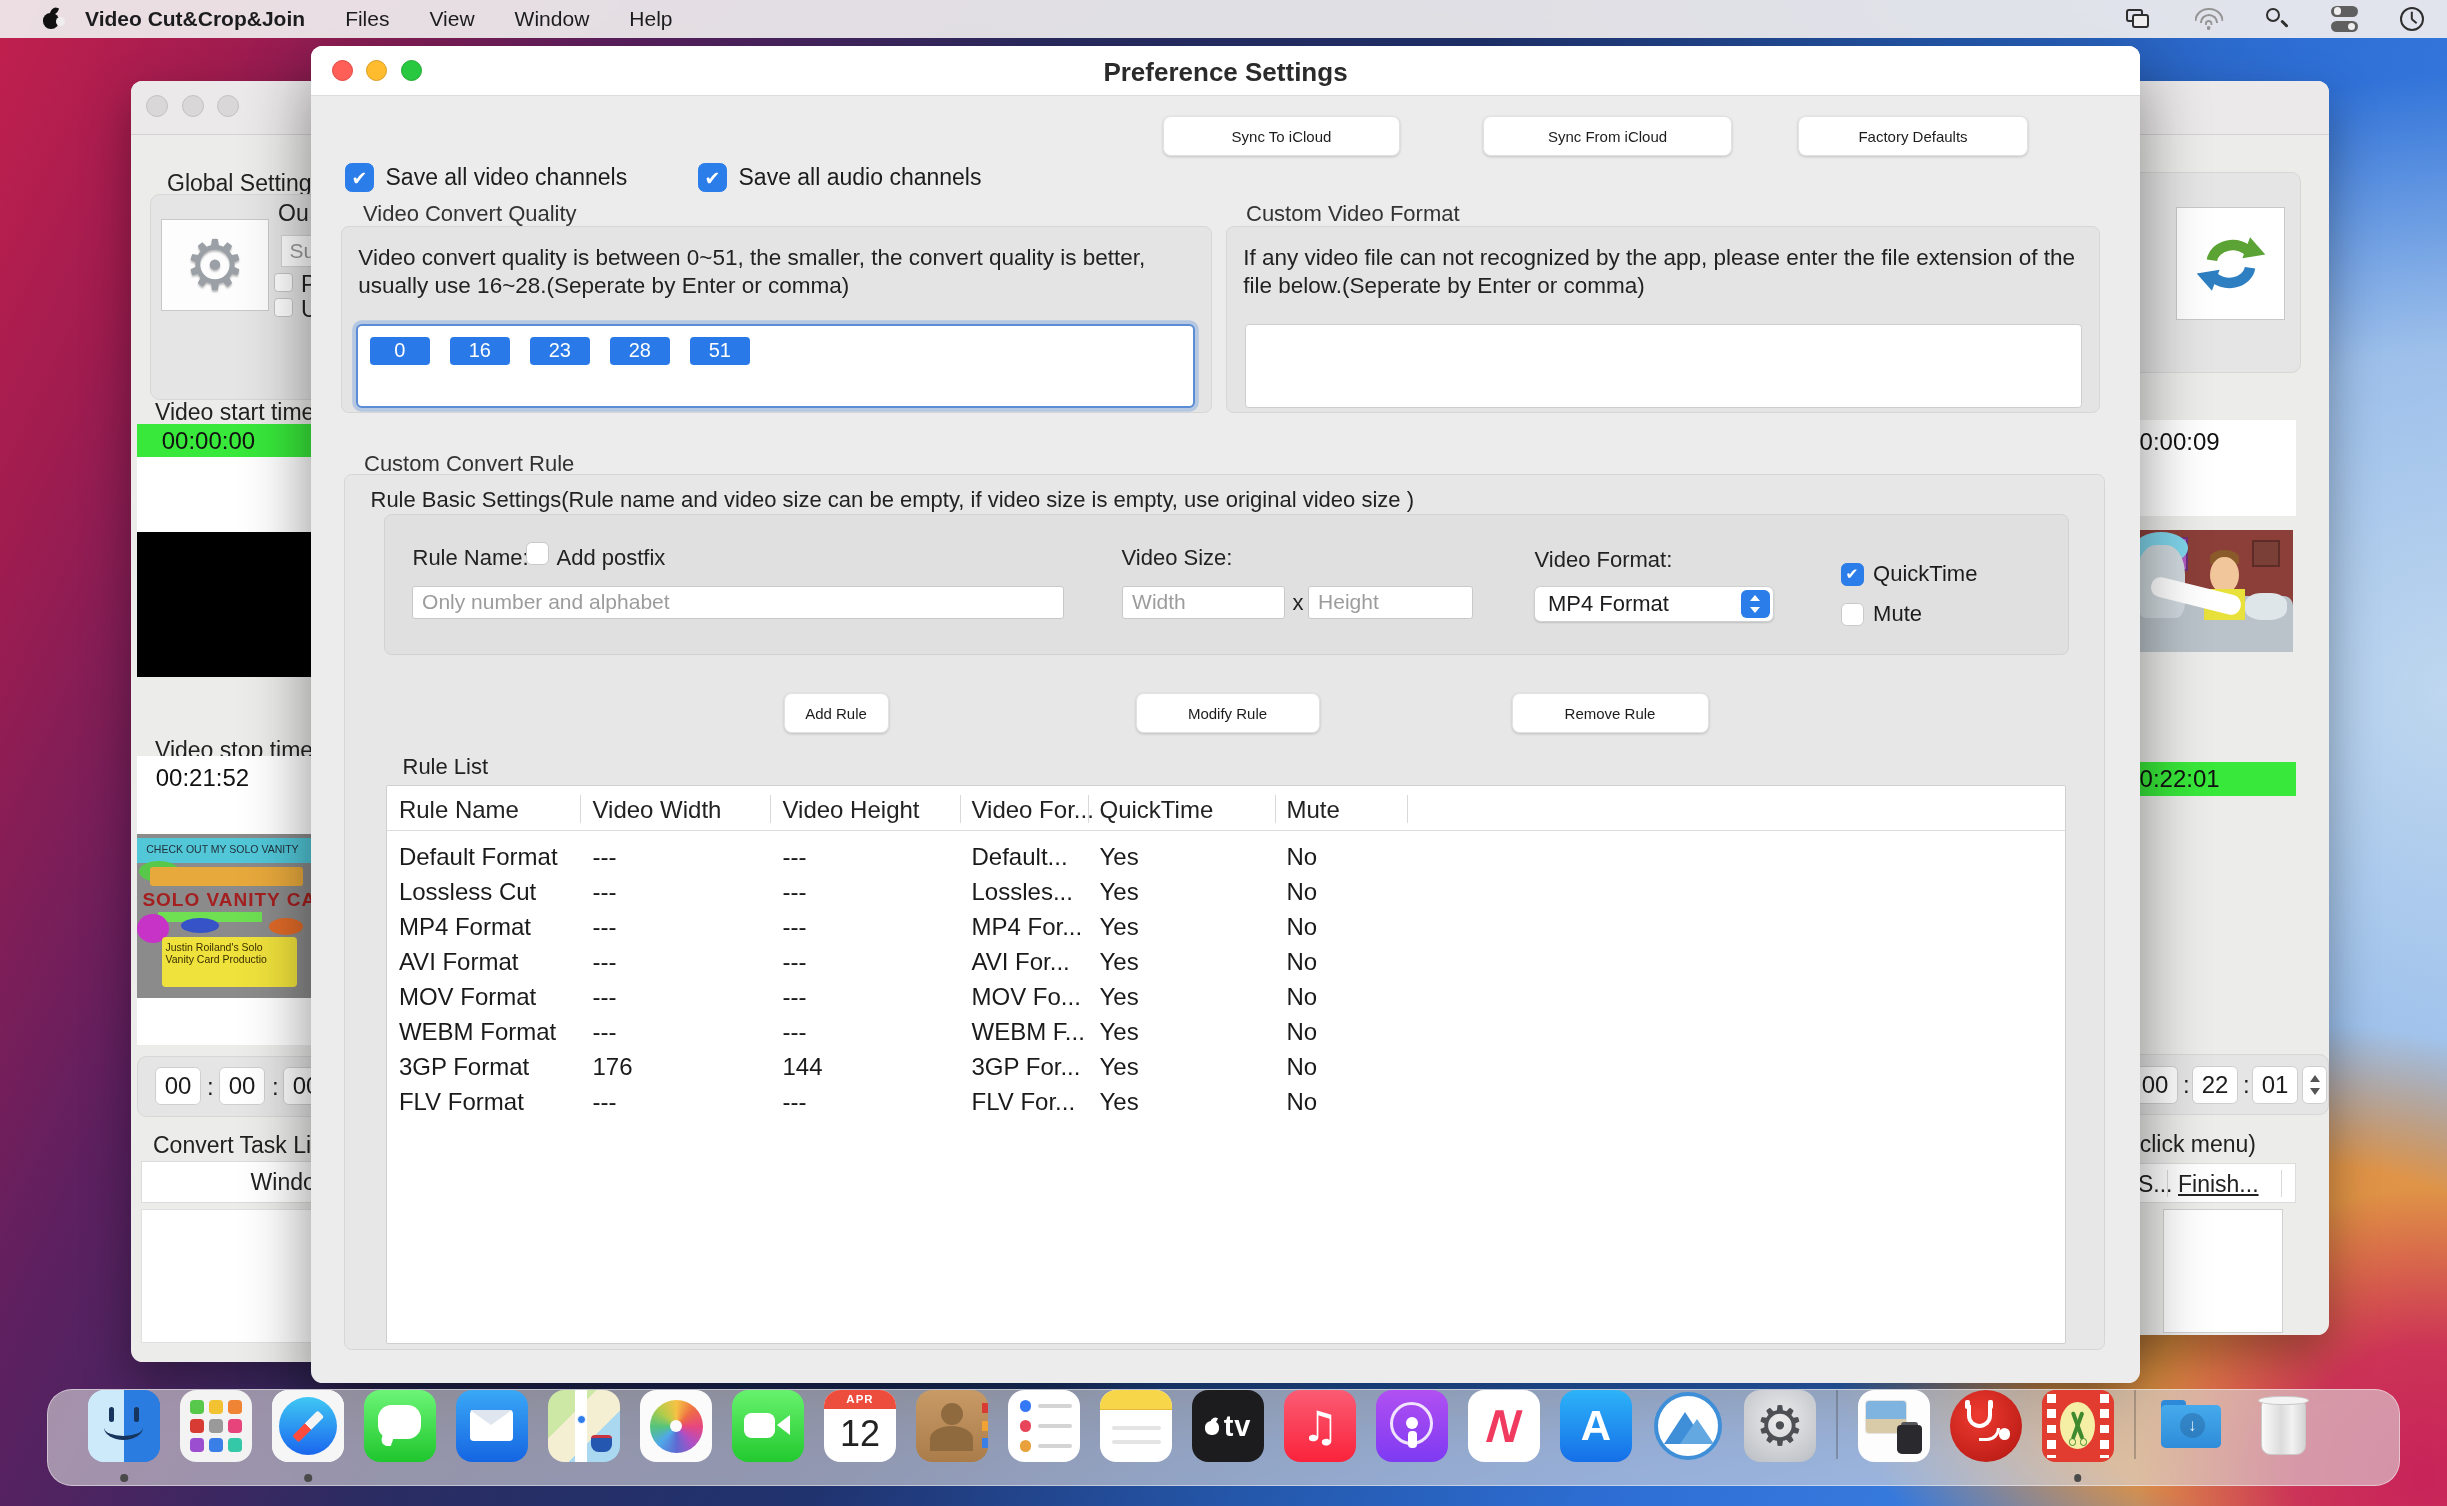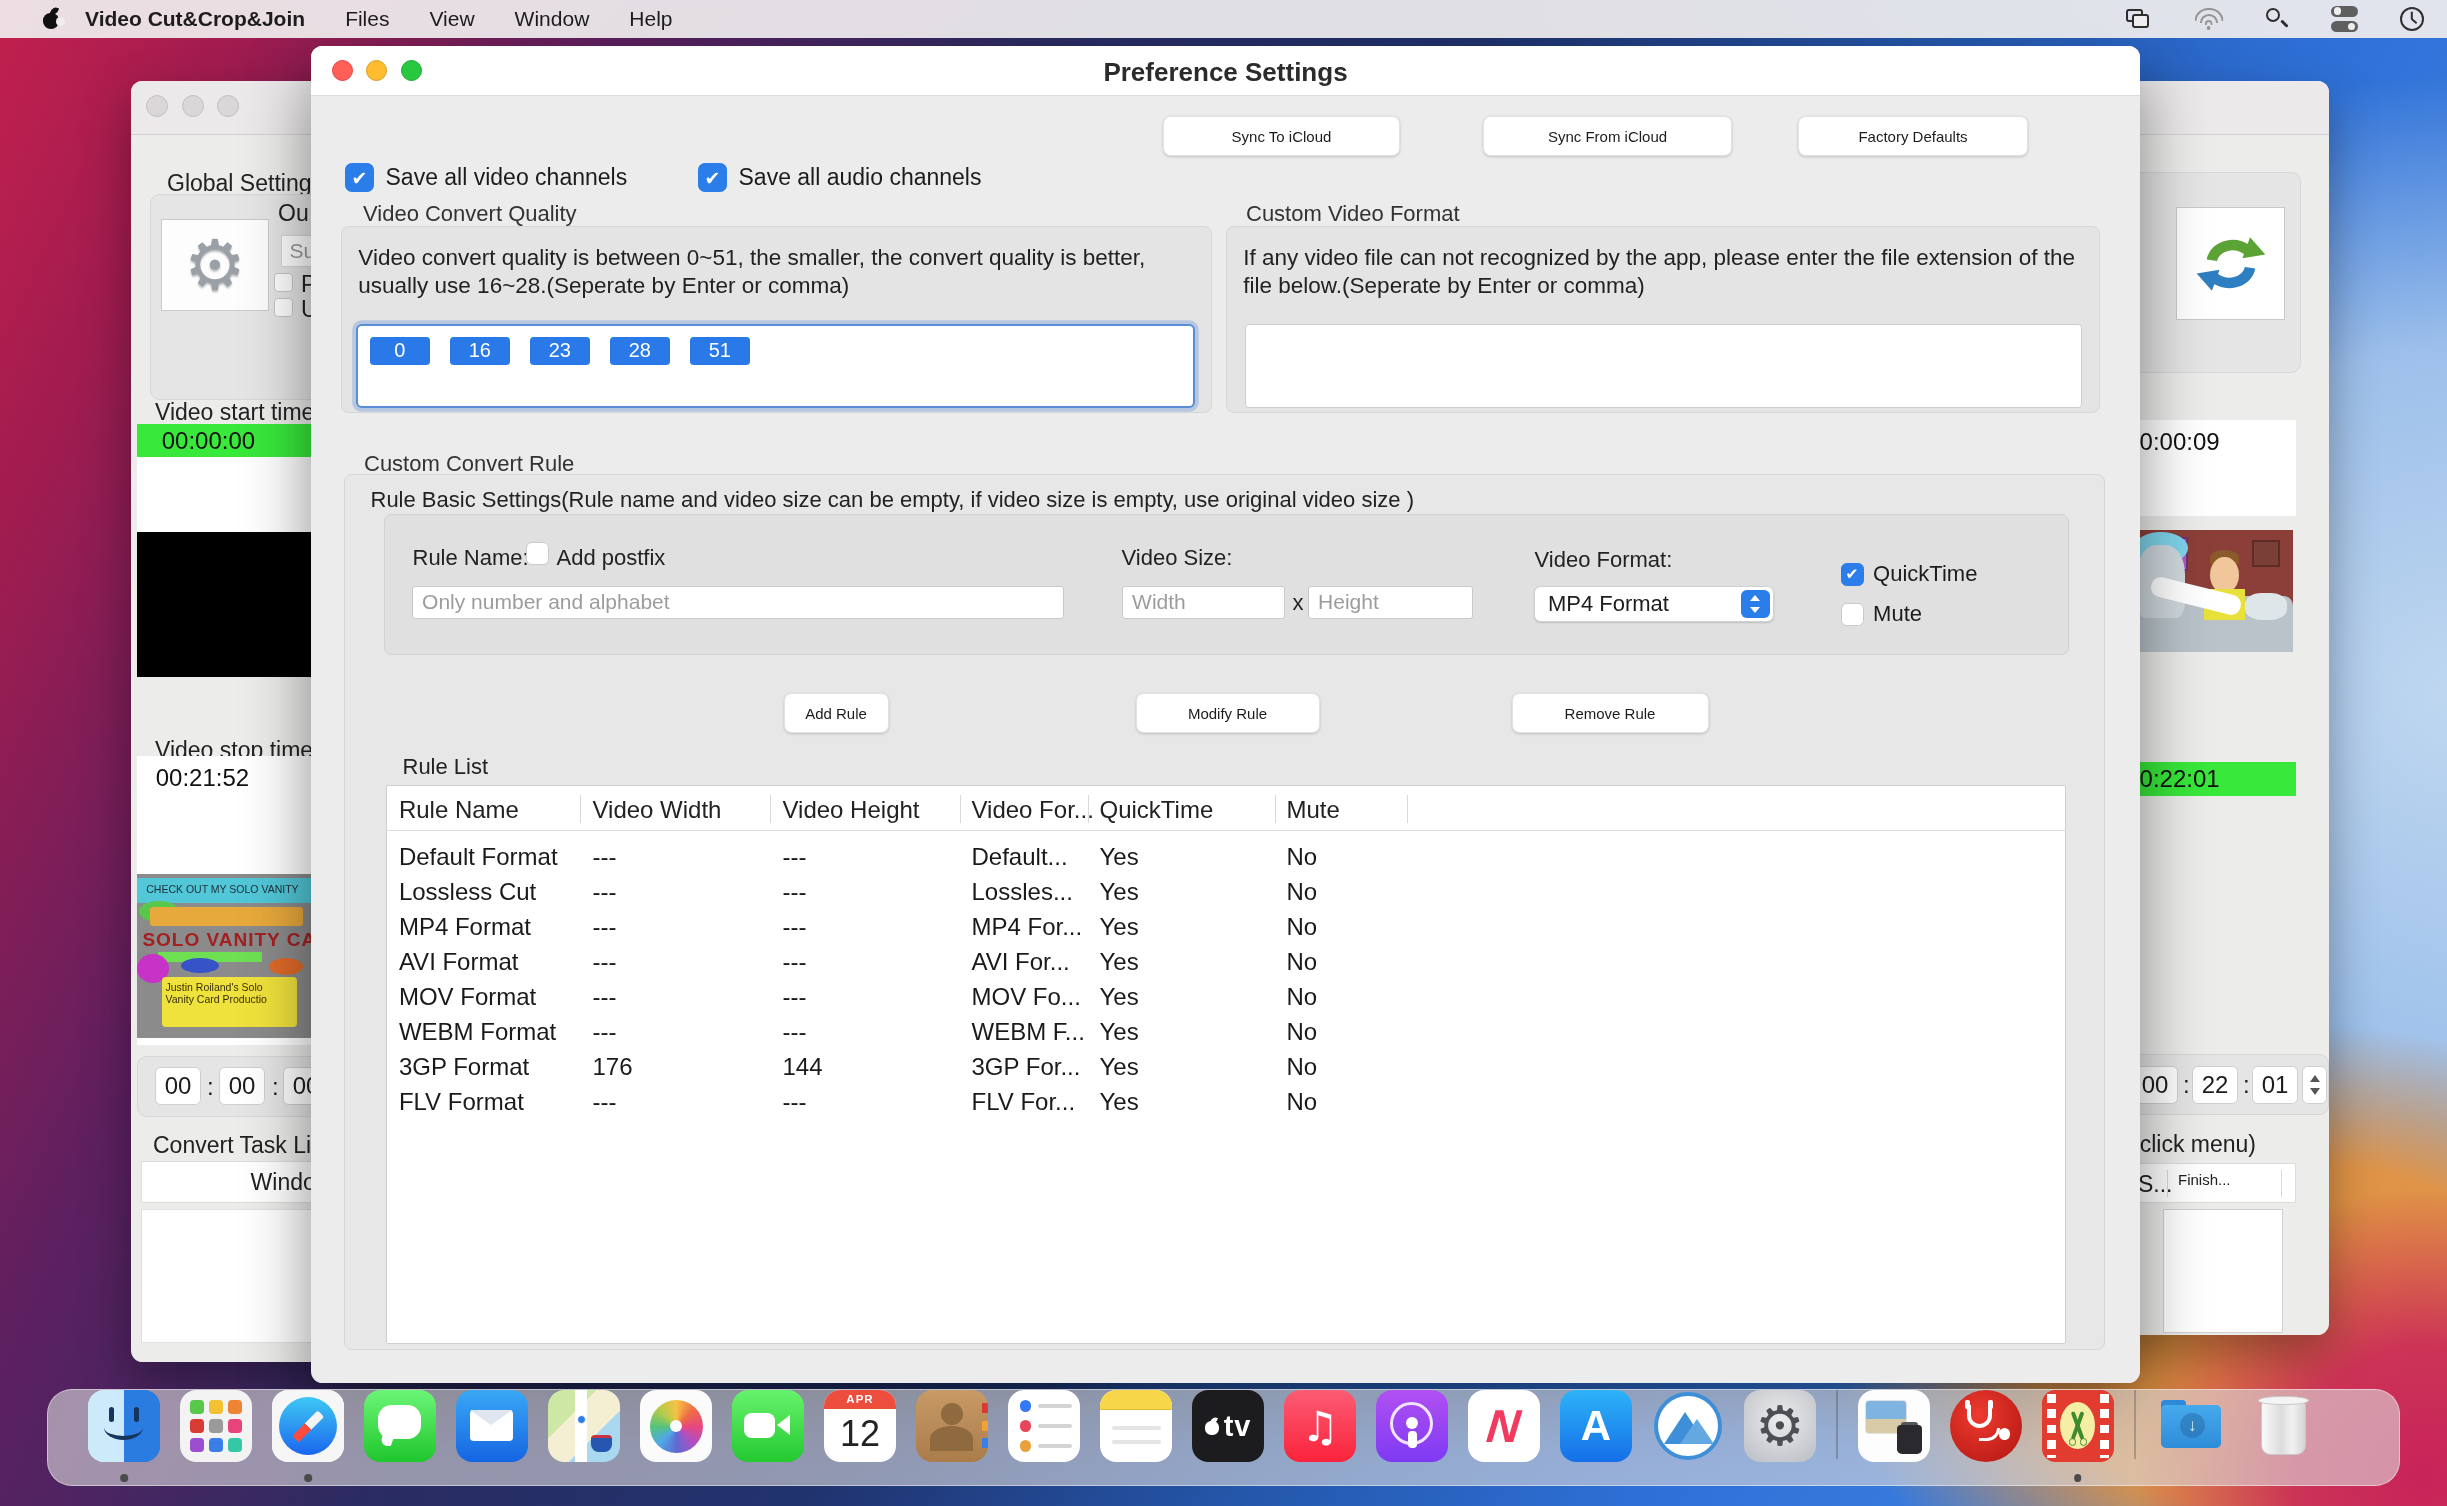--- a/index.html
+++ b/index.html
@@ -312,21 +312,21 @@
 
     <span class="lab" style="left:24px; top:318px;">Video start time</span>
     <div class="greenbar" style="left:5.7px; top:343px; width:315px;"><span>00:00:00</span></div>
     <div class="whitebox" style="left:5.7px; top:376px; width:315px; height:76px; border:none;"></div>
     <div style="position:absolute; left:5.7px; top:451px; width:315px; height:145px; background:#000;"></div>
 
     <span class="lab" style="left:24px; top:656px;">Video stop time</span>
     <div class="whitebox" style="left:5.7px; top:675px; width:315px; height:289px; border:none;">
       <span style="position:absolute; left:19px; top:7.6px; font-size:24px; color:#111;">00:21:52</span>
     </div>
-    <div class="thumb-left" style="left:5.7px; top:753px; width:174px; height:164px;margin-top:40px;">
+    <div class="thumb-left" style="left:5.7px; top:753px; width:174px; height:164px;">
       <div class="strip1"><span>CHECK OUT MY SOLO VANITY</span></div>
       <div class="g1"></div>
         <div class="strip2"></div>
       <div class="strip3"><span>SOLO VANITY CAR</span></div>
       <div class="gl"></div>
         <div class="g2"></div>
         <div class="g3"></div>
         <div class="g4"></div>
       <div class="cap"><span>Justin Roiland's Solo Vanity Card Productio</span></div>
     </div>
@@ -382,21 +382,21 @@
     <div class="timebox" style="left:216px; top:985px;"><span>01</span></div>
     <div class="stepctl" style="left:266px; top:985px;">
         <i class="up"></i>
         <i class="dn"></i>
       </div>
 
     <span class="lab" style="left:96px; top:1050px;">-click menu)</span>
     <div class="whitebox" style="left:57px; top:1082px; width:203px; height:40px; border-color:#dcdcdc;">
       <span style="position:absolute; left:44px; top:6.7px; font-size:23px; color:#222;">S...</span>
       <span style="position:absolute; left:73px; top:5.7px; width:1px; height:27px; background:#d9d9d9;"></span>
-      <span style="position:absolute; left:84px; top:6.7px; font-size:15px; color:#222;">Finish...</span>
+      <span style="position:absolute; left:84px; top:6.7px; font-size:23px; color:#222;text-decoration:underline;">Finish...</span>
       <span style="position:absolute; left:187px; top:5.7px; width:1px; height:27px; background:#d9d9d9;"></span>
     </div>
     <div class="whitebox" style="left:127px; top:1128px; width:120px; height:124px; border-color:#cfcfcf;"></div>
   </div>
 
   <div class="dialog">
     <div class="titlebar">
       <span class="tl red"></span>
       <span class="tl yellow"></span>
       <span class="tl green"></span>

